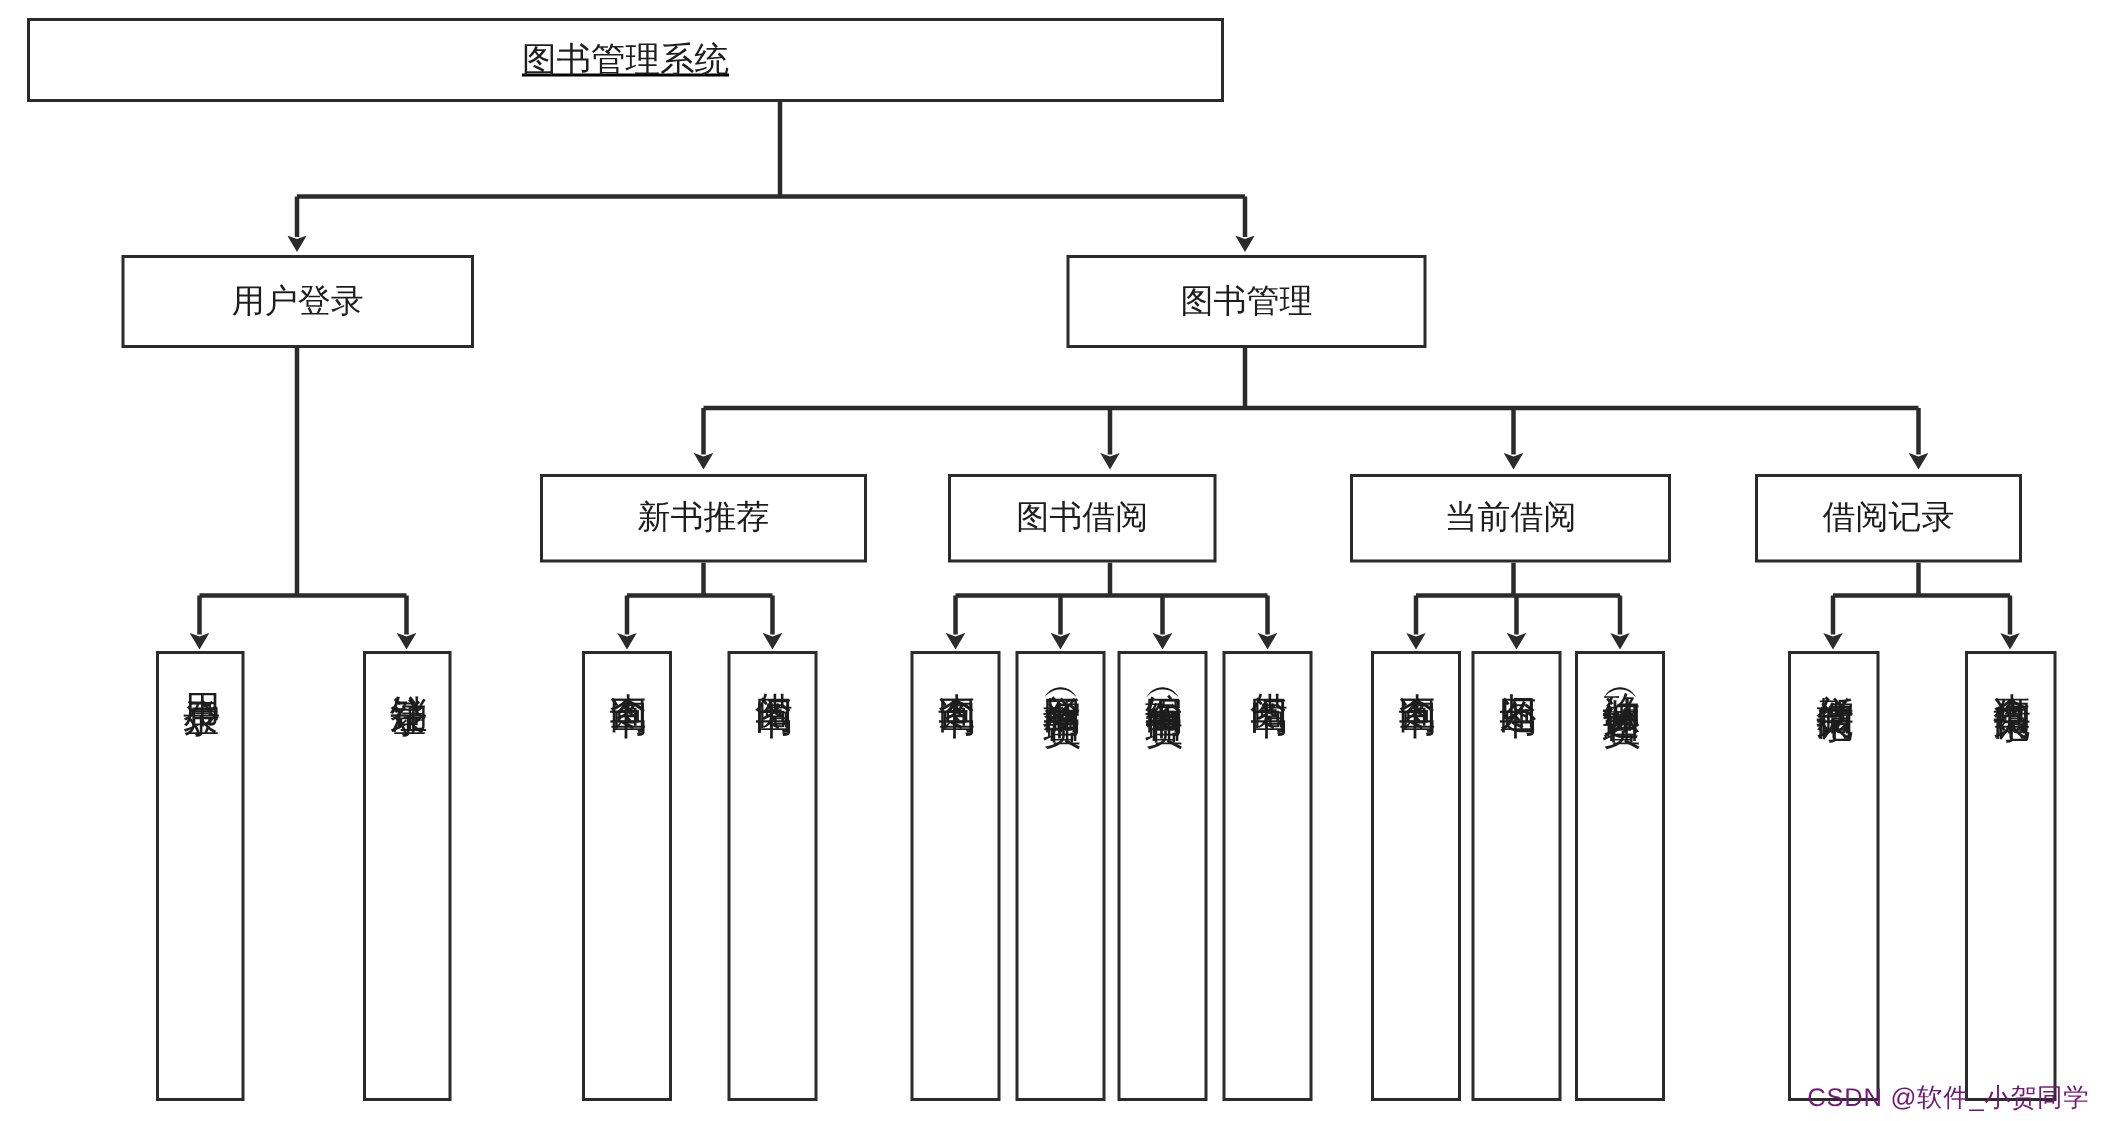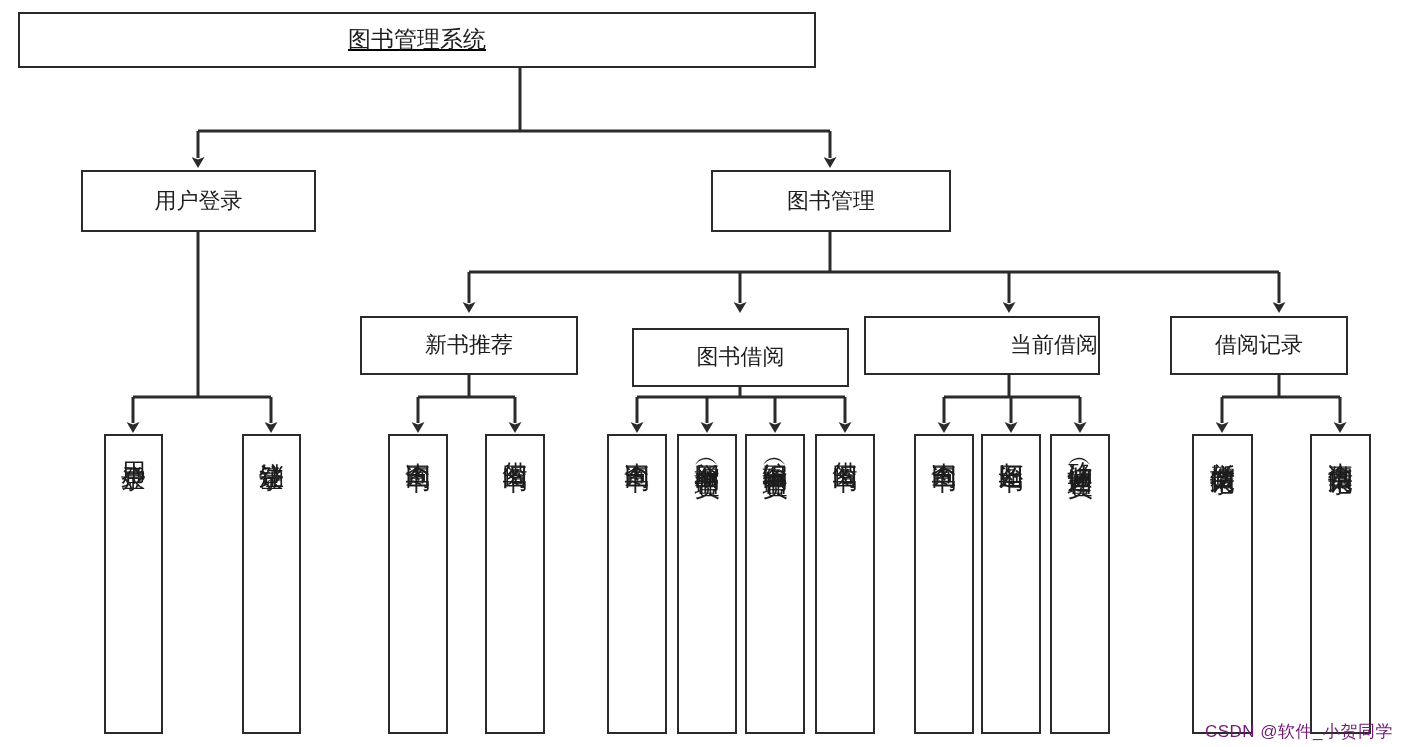--- a/index.html
+++ b/index.html
@@ -131,25 +131,25 @@
   </div>
 
   <div class="node-box node-l2" style="left:711px; top:170px; width:240px; height:62px;">
     <span class="node-label">图书管理</span>
   </div>
 
   <div class="node-box node-l3" style="left:360px; top:316px; width:218px; height:59px;">
     <span class="node-label">新书推荐</span>
   </div>
 
-  <div class="node-box node-l3" style="left:632px; top:316px; width:217px; height:59px;margin-top:12px;">
+  <div class="node-box node-l3" style="left:632px; top:316px; width:179px; height:59px;">
     <span class="node-label">图书借阅</span>
   </div>
 
-  <div class="node-box node-l3" style="left:864px; top:316px; width:236px; height:59px;justify-content:flex-end;">
+  <div class="node-box node-l3" style="left:900px; top:316px; width:214px; height:59px;">
     <span class="node-label">当前借阅</span>
   </div>
 
   <div class="node-box node-l3" style="left:1170px; top:316px; width:178px; height:59px;">
     <span class="node-label">借阅记录</span>
   </div>
 
   <div class="node-box node-leaf" style="left:104px; top:434px; width:59px; height:300px;">
     <span class="node-label">用户登录</span>
   </div>

